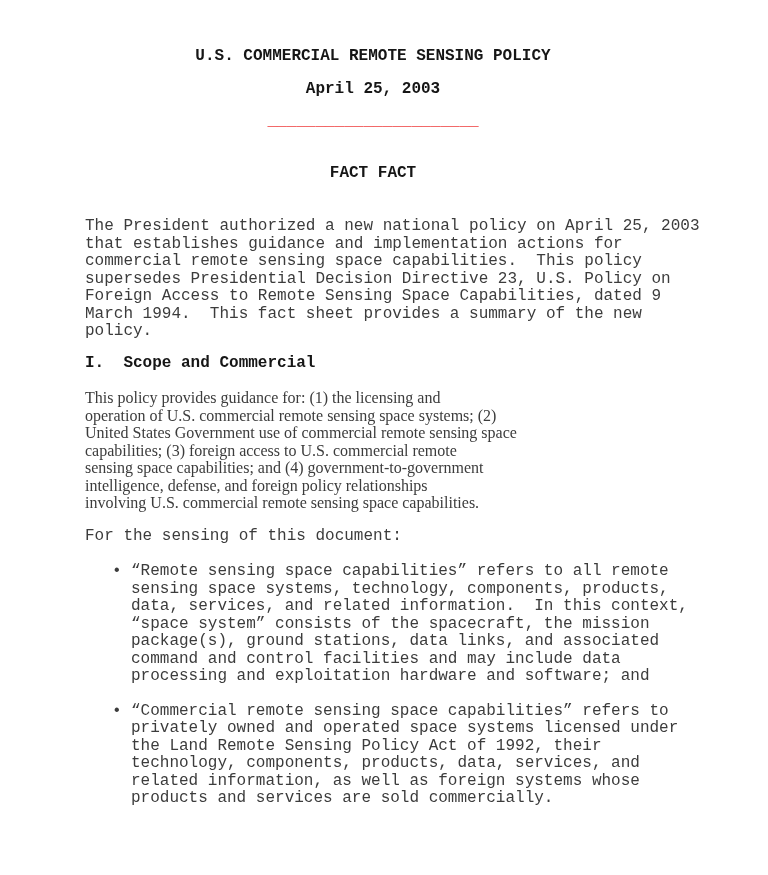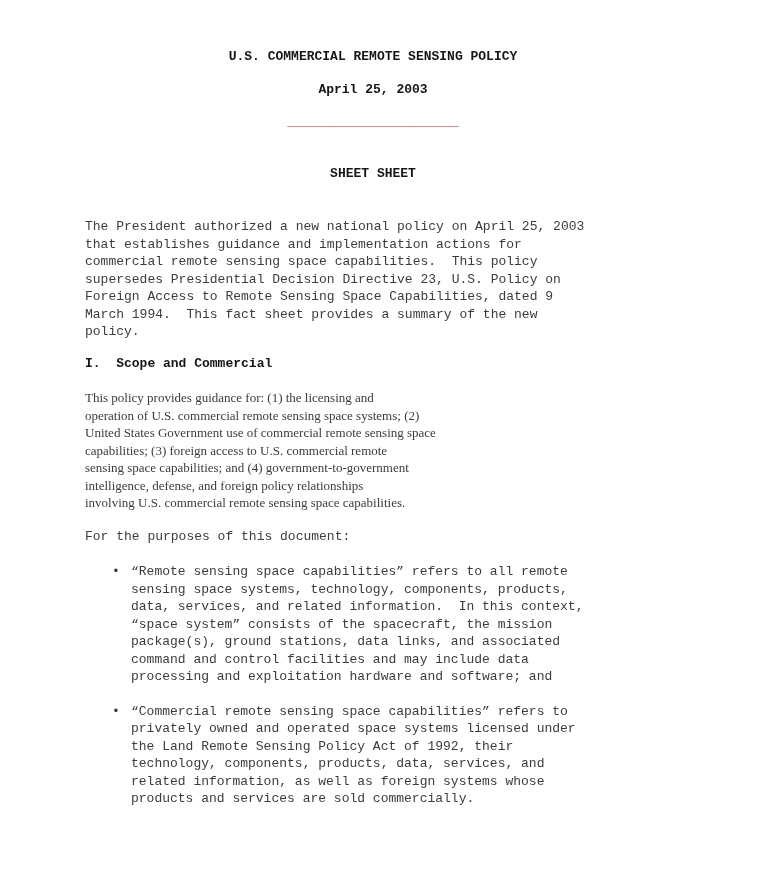--- a/index.html
+++ b/index.html
@@ -7,21 +7,21 @@
     padding: 0;
     background: #ffffff;
   }
   .page {
     position: relative;
     width: 768px;
     height: 875px;
     box-sizing: border-box;
     background: #ffffff;
     font-family: "Liberation Mono", "DejaVu Sans Mono", monospace;
-    font-size: 13px;
+    font-size: 16px;
     line-height: 17.5px;
     color: #3c3c3c;
     padding: 48px 20px 0 85px;
     overflow: hidden;
   }
   .center {
     width: 576px;
     text-align: center;
   }
   .bold {
@@ -60,41 +60,41 @@
 <body>
 
 <div class="page">
 
   <div class="center bold title">U.S. COMMERCIAL REMOTE SENSING POLICY</div>
 
   <div class="center bold date">April 25, 2003</div>
 
   <div class="center divider">______________________</div>
 
-  <div class="center bold factsheet">SHEET SHEET</div>
+  <div class="center bold factsheet">FACT FACT</div>
 
   <div class="para intro">The President authorized a new national policy on April 25, 2003
 that establishes guidance and implementation actions for
 commercial remote sensing space capabilities.  This policy
 supersedes Presidential Decision Directive 23, U.S. Policy on
 Foreign Access to Remote Sensing Space Capabilities, dated 9
 March 1994.  This fact sheet provides a summary of the new
 policy.</div>
 
   <div class="bold heading">I.  Scope and Commercial</div>
 
   <div class="para guidance">This policy provides guidance for: (1) the licensing and
 operation of U.S. commercial remote sensing space systems; (2)
 United States Government use of commercial remote sensing space
 capabilities; (3) foreign access to U.S. commercial remote
 sensing space capabilities; and (4) government-to-government
 intelligence, defense, and foreign policy relationships
 involving U.S. commercial remote sensing space capabilities.</div>
 
-  <div class="para lead">For the purposes of this document:</div>
+  <div class="para lead">For the sensing of this document:</div>
 
   <ul class="bullets">
     <li>
       <span class="marker">•</span>
       <span class="btext">“Remote sensing space capabilities” refers to all remote
 sensing space systems, technology, components, products,
 data, services, and related information.  In this context,
 “space system” consists of the spacecraft, the mission
 package(s), ground stations, data links, and associated
 command and control facilities and may include data

